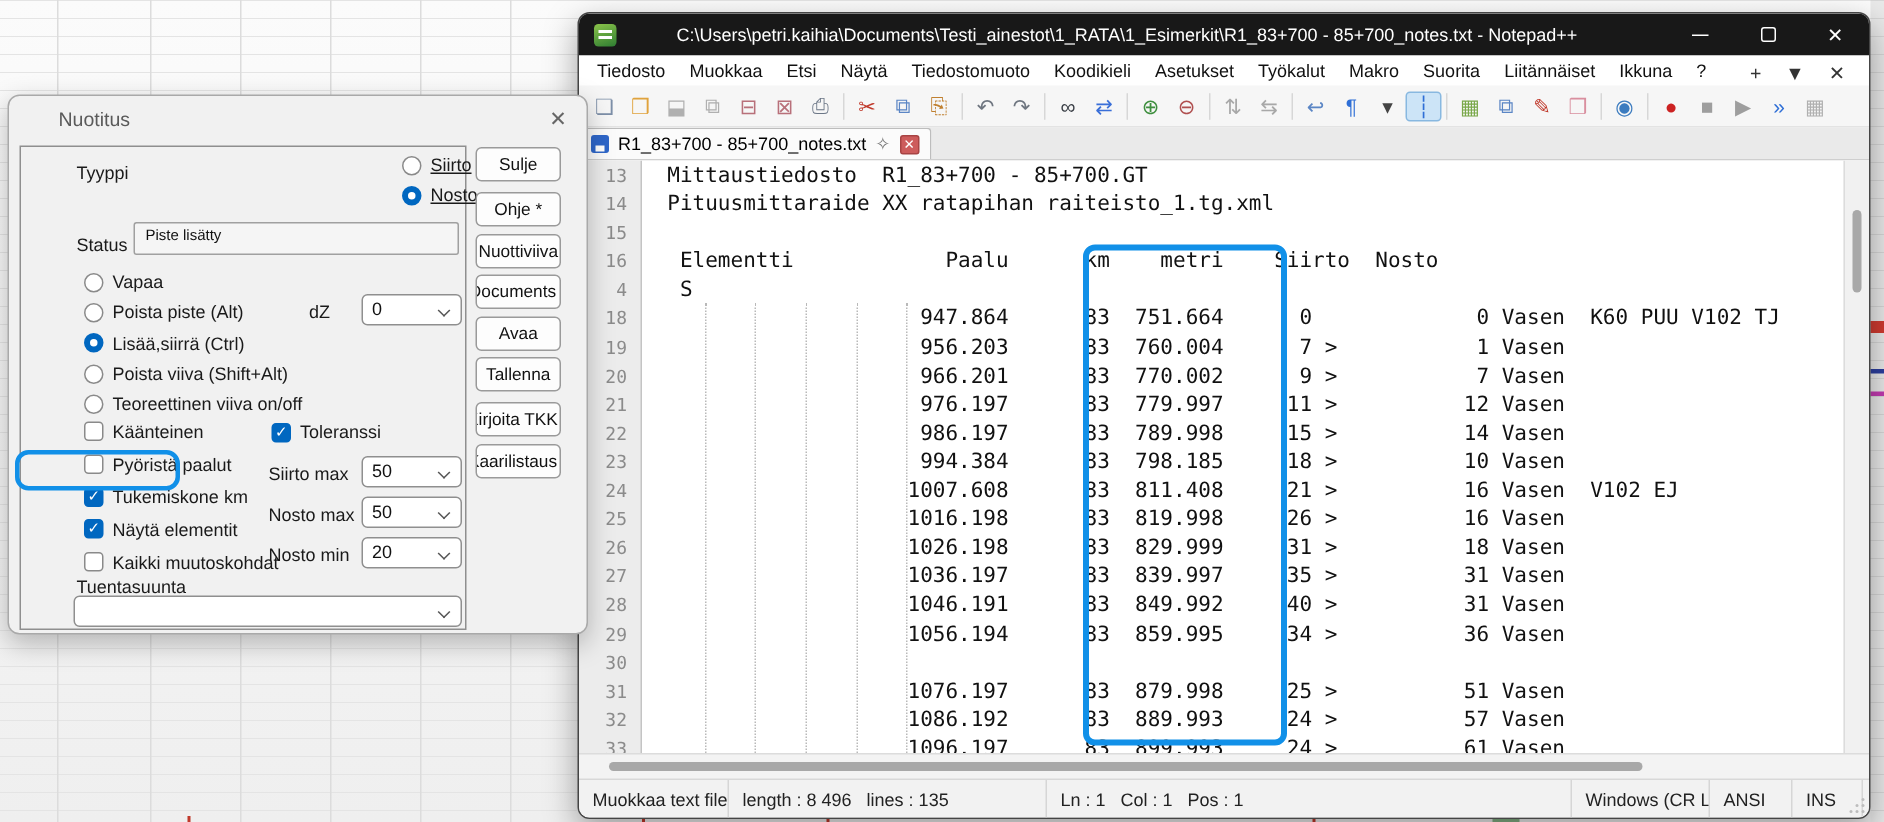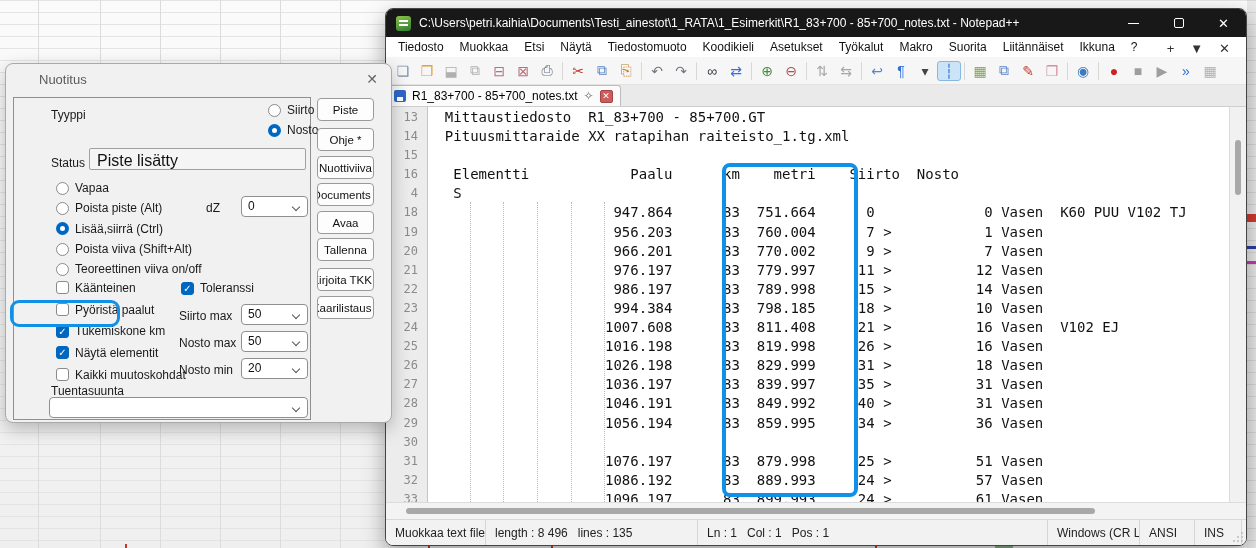--- a/index.html
+++ b/index.html
@@ -30,40 +30,40 @@
   .dlg-frame { position:absolute; left:7px; top:33px; width:298px; height:323px;
     border:1px solid #8f8f8f; background:#f1f1f1; }
   .dlbl { position:absolute; color:#1a1a1a; }
   .ctl-row { display:flex; align-items:center; gap:6px; height:20px; }
   .radio { width:13px; height:13px; border-radius:50%; background:#fff; border:1px solid #8a8a8a; flex:0 0 13px; }
   .radio.checked { border:4px solid #0067c0; }
   .chk { width:13px; height:13px; border-radius:3px; background:#fff; border:1px solid #8a8a8a;
     flex:0 0 13px; color:#fff; font-size:10px; line-height:12px; text-align:center; }
   .chk.checked { background:#0067c0; border-color:#0067c0; }
   .field { position:absolute; background:#f5f5f5; border:1px solid #a0a0a0; border-radius:2px;
-    padding:3px 7px; font-size:16px; color:#111; }
+    padding:3px 7px; font-size:10px; color:#111; }
   .combo { position:absolute; width:67px; height:21px; background:#fff; border:1px solid #8f8f8f;
     border-radius:4px; font-size:12px; padding:2px 6px; color:#111; }
   .combo .caret, .dlg-wide .caret { position:absolute; right:8px; top:7px; width:6px; height:6px;
     border-right:1.5px solid #555; border-bottom:1.5px solid #555; transform:rotate(45deg); }
   .dlg-btn { position:absolute; left:311px; width:57px; height:23px; background:#fdfdfd;
     border:1px solid #9a9a9a; border-radius:4px; font-size:11.5px; color:#111;
     display:flex; align-items:center; justify-content:center; white-space:nowrap; overflow:hidden; }
   .hl-box { position:absolute; border:3px solid #1190e8; border-radius:9px; }
 
   
   .npp { position:absolute; left:385px; top:8px; width:862px; height:538px;
     border:1px solid #454545; border-radius:8px; overflow:hidden; z-index:20;
     box-shadow:0 8px 22px rgba(0,0,0,.35); display:flex; flex-direction:column; background:#fff; }
   .titlebar { height:28px; background:#181818; color:#fff; display:flex; align-items:center; flex:0 0 28px; }
   .app-icon { width:15px; height:15px; margin:0 8px 0 10px; border-radius:3px;
     background:linear-gradient(160deg,#8bc34a,#2e7d32); position:relative; }
   .app-icon::after { content:""; position:absolute; left:3px; top:4px; width:9px; height:2px;
     background:#fff; box-shadow:0 4px 0 #fff; }
-  .title-text { font-size:12px; white-space:nowrap; overflow:hidden; }
+  .title-text { font-size:12px; white-space:nowrap; overflow:hidden;margin-left:32px; }
   .winbtns { margin-left:auto; display:flex; height:100%; }
   .winbtn { width:45px; display:flex; align-items:center; justify-content:center; color:#fff; }
   .glyph-min { width:11px; height:1px; background:#fff; }
   .glyph-max { width:10px; height:10px; border:1px solid #fff; border-radius:2px; }
   .glyph-close { font-size:13px; }
 
   .menubar { height:20px; background:#fff; display:flex; align-items:center; font-size:12px;
     color:#111; flex:0 0 20px; padding-left:4px; }
   .menu-item { padding:0 8px; }
   .menu-right { margin-left:auto; display:flex; gap:16px; padding-right:16px; align-items:center; }
@@ -406,21 +406,21 @@
 </div>
 
 <div class="dialog">
   <div class="dlg-title">
     <span class="txt">Nuotitus</span>
     <span class="dlg-close">✕</span>
   </div>
   <div class="dlg-frame"></div>
 
   <span class="dlbl" style="left:45px; top:44px;">Tyyppi</span>
-  <div style="position:absolute; left:262px; top:36px;">
+  <div style="position:absolute; left:262px; top:36px;text-decoration:underline;">
 
       <div class="ctl-row">
         <span class="radio"></span>
         <span>Siirto</span>
       </div>
 
       <div class="ctl-row">
         <span class="radio checked"></span>
         <span>Nosto</span>
       </div>
@@ -518,21 +518,21 @@
       </div>
     </div>
 
   <span class="dlbl" style="left:45px; top:320px;">Tuentasuunta</span>
   <div class="combo dlg-wide" style="left:43px; top:333px; width:259px;">
     <span></span><span class="caret"></span>
   </div>
 
   <div>
 
-      <div class="dlg-btn" style="top: 34px;">Piste</div>
+      <div class="dlg-btn" style="top: 34px;">Sulje</div>
 
       <div class="dlg-btn" style="top: 64px;">Ohje *</div>
 
       <div class="dlg-btn" style="top: 92px;">Nuottiviiva</div>
 
       <div class="dlg-btn" style="top: 119px;">Documents *</div>
 
       <div class="dlg-btn" style="top: 147px;">Avaa</div>
 
       <div class="dlg-btn" style="top: 174px;">Tallenna</div>

